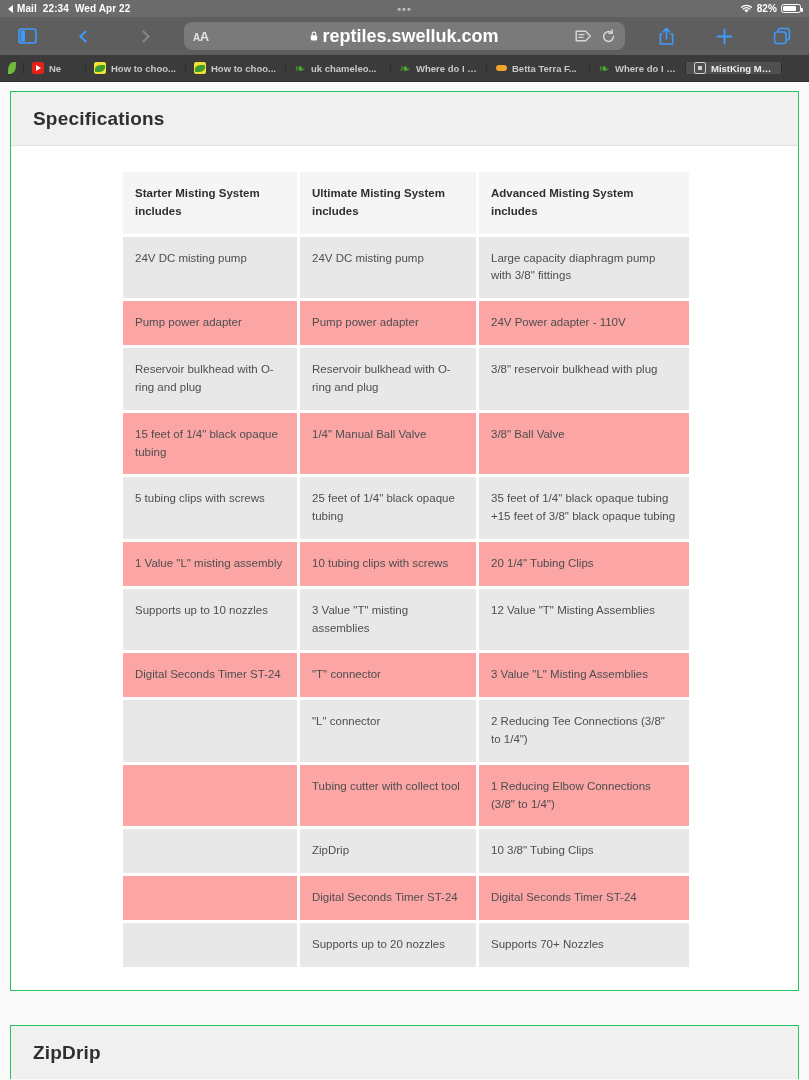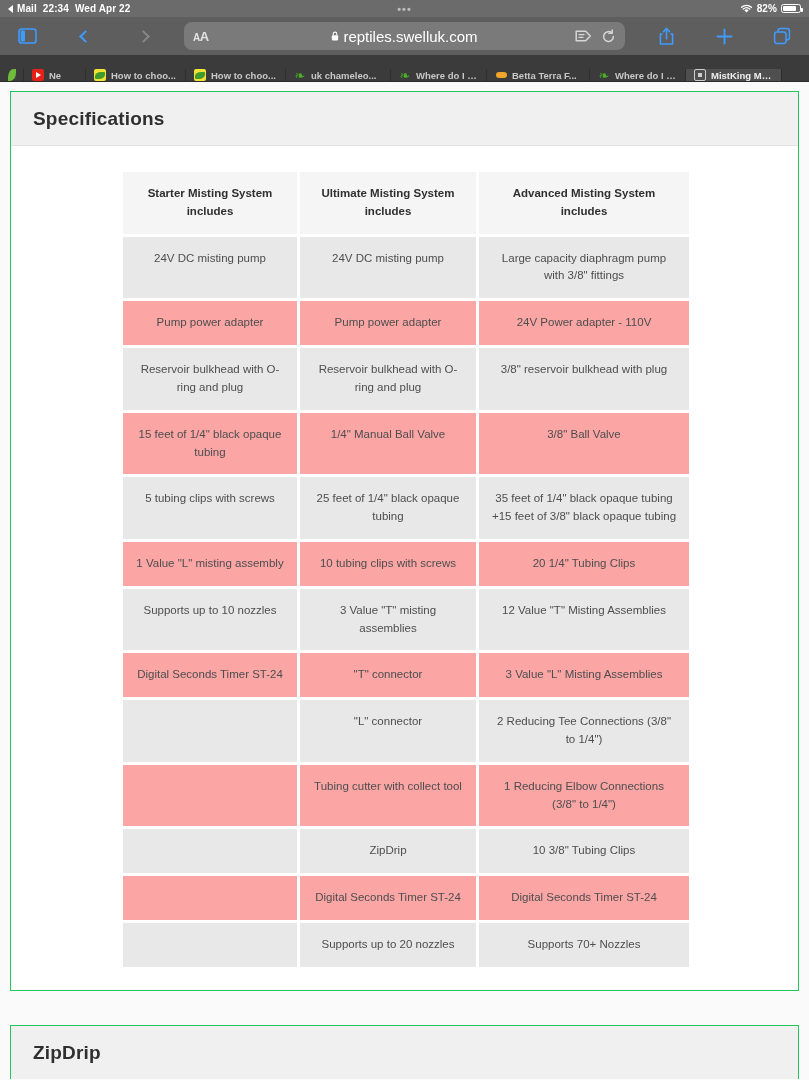--- a/index.html
+++ b/index.html
@@ -69,28 +69,28 @@
   .aa {
     color: #e3e3e3; font-size: 13px; font-weight: bold; letter-spacing: -.5px;
     cursor: pointer;
   }
   .aa .small { font-size: 10px; }
   .url-center {
     position: absolute; left: 0; right: 0;
     display: flex; align-items: center; justify-content: center; gap: 4px;
     pointer-events: none;
   }
-  .url-text { color: #ffffff; font-size: 15px; font-weight: 400; }
+  .url-text { color: #ffffff; font-size: 18px; font-weight: 700; }
   .url-right { margin-left: auto; display: flex; align-items: center; gap: 9px; }
 
   
   .tabbar {
     height: 27px; width: 100%;
     background: #3b3b3b;
-    display: flex; align-items: flex-end;
+    display: flex; align-items: center;
     overflow: hidden;
     border-bottom: 1px solid #2b2b2b;
   }
   .tab {
     display: flex; align-items: center; gap: 5px;
     padding: 0 8px; min-width: 0;
     border-right: 1px solid #2e2e2e;
     cursor: pointer;
     background: #3b3b3b;
   }
@@ -139,21 +139,21 @@
   }
   .panel-head {
     background: #f0f0f0;
     border-bottom: 1px solid #e2e2e2;
     padding: 16px 22px 15px 22px;
   }
   .panel-title {
     font-size: 19px; font-weight: bold; color: #2f2f2f;
     letter-spacing: .2px;
   }
-  .panel-body { padding: 26px 0 23px 0; text-align: center; }
+  .panel-body { padding: 26px 0 23px 0; }
 
   
   .spec-table {
     width: 566px;
     margin-left: 112px;
     display: flex;
     flex-direction: column;
     gap: 3px;
   }
   .spec-row { display: flex; gap: 3px; }

